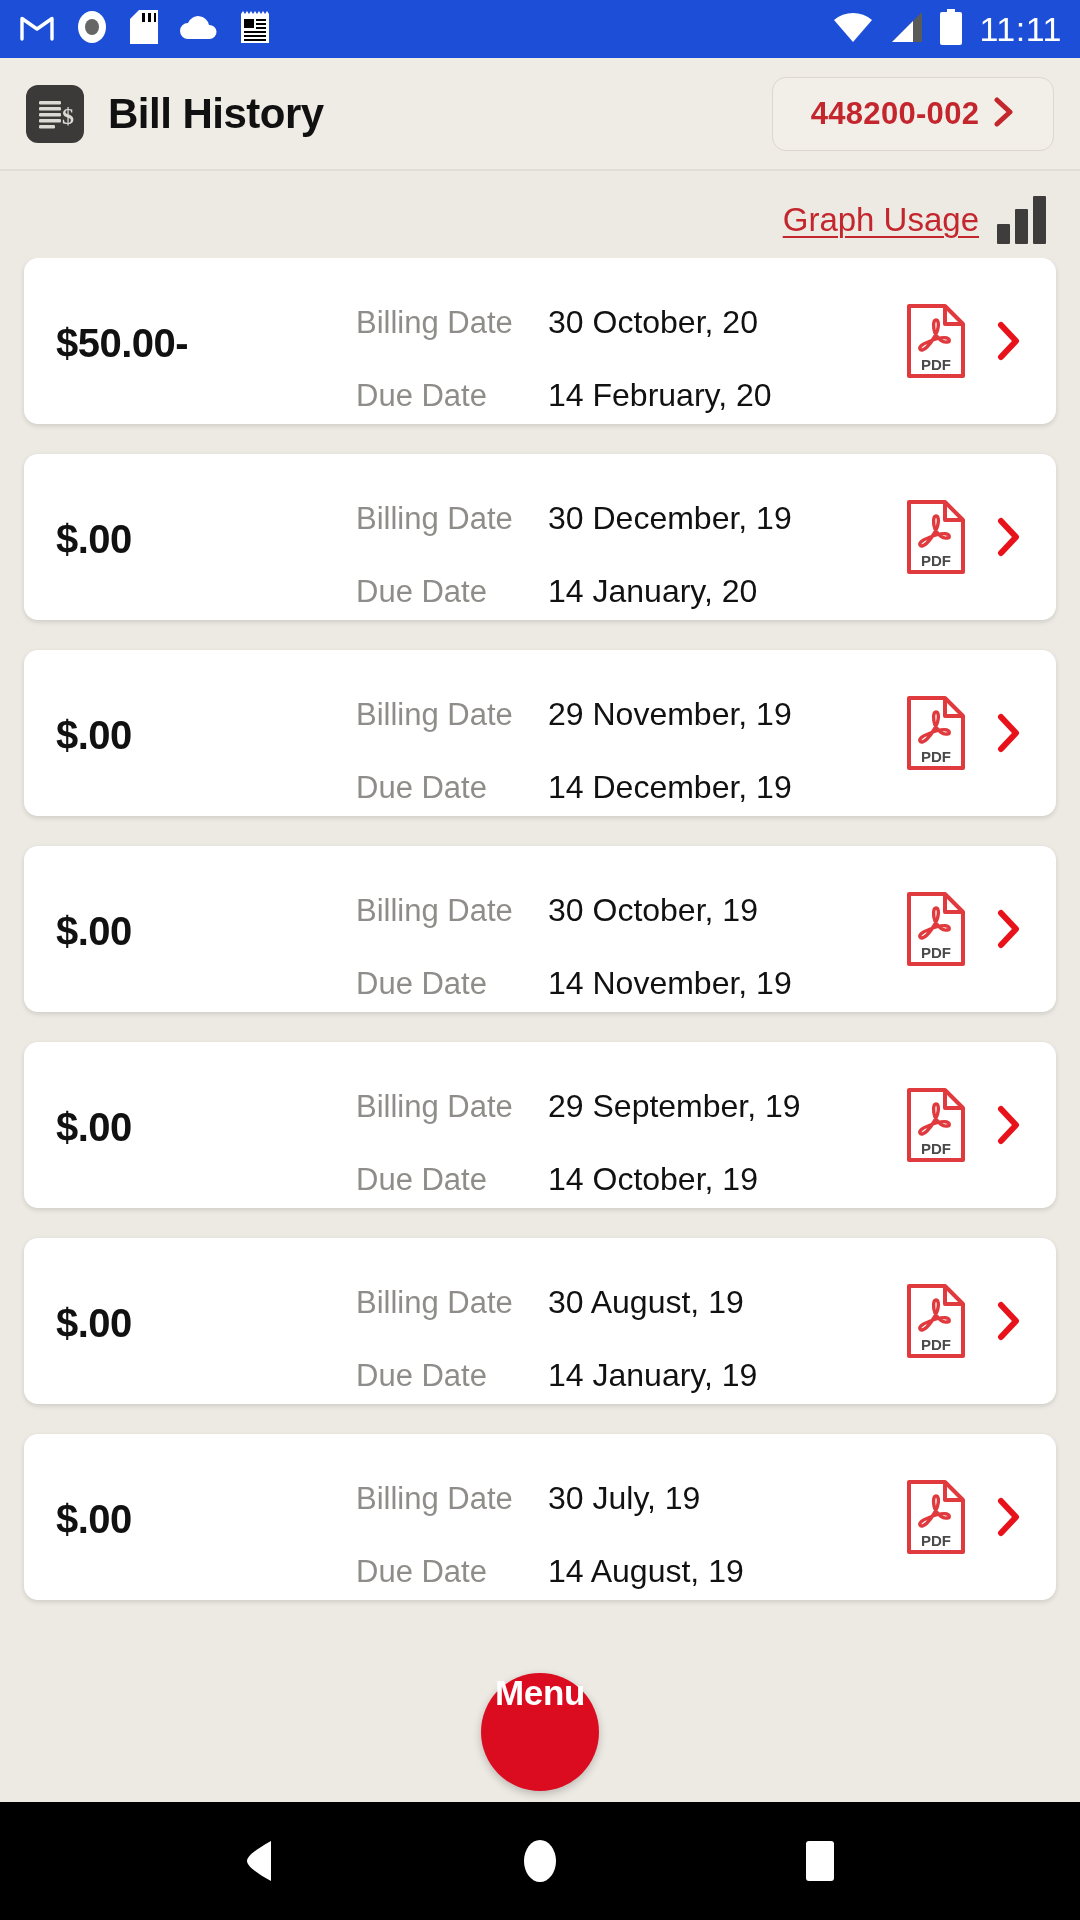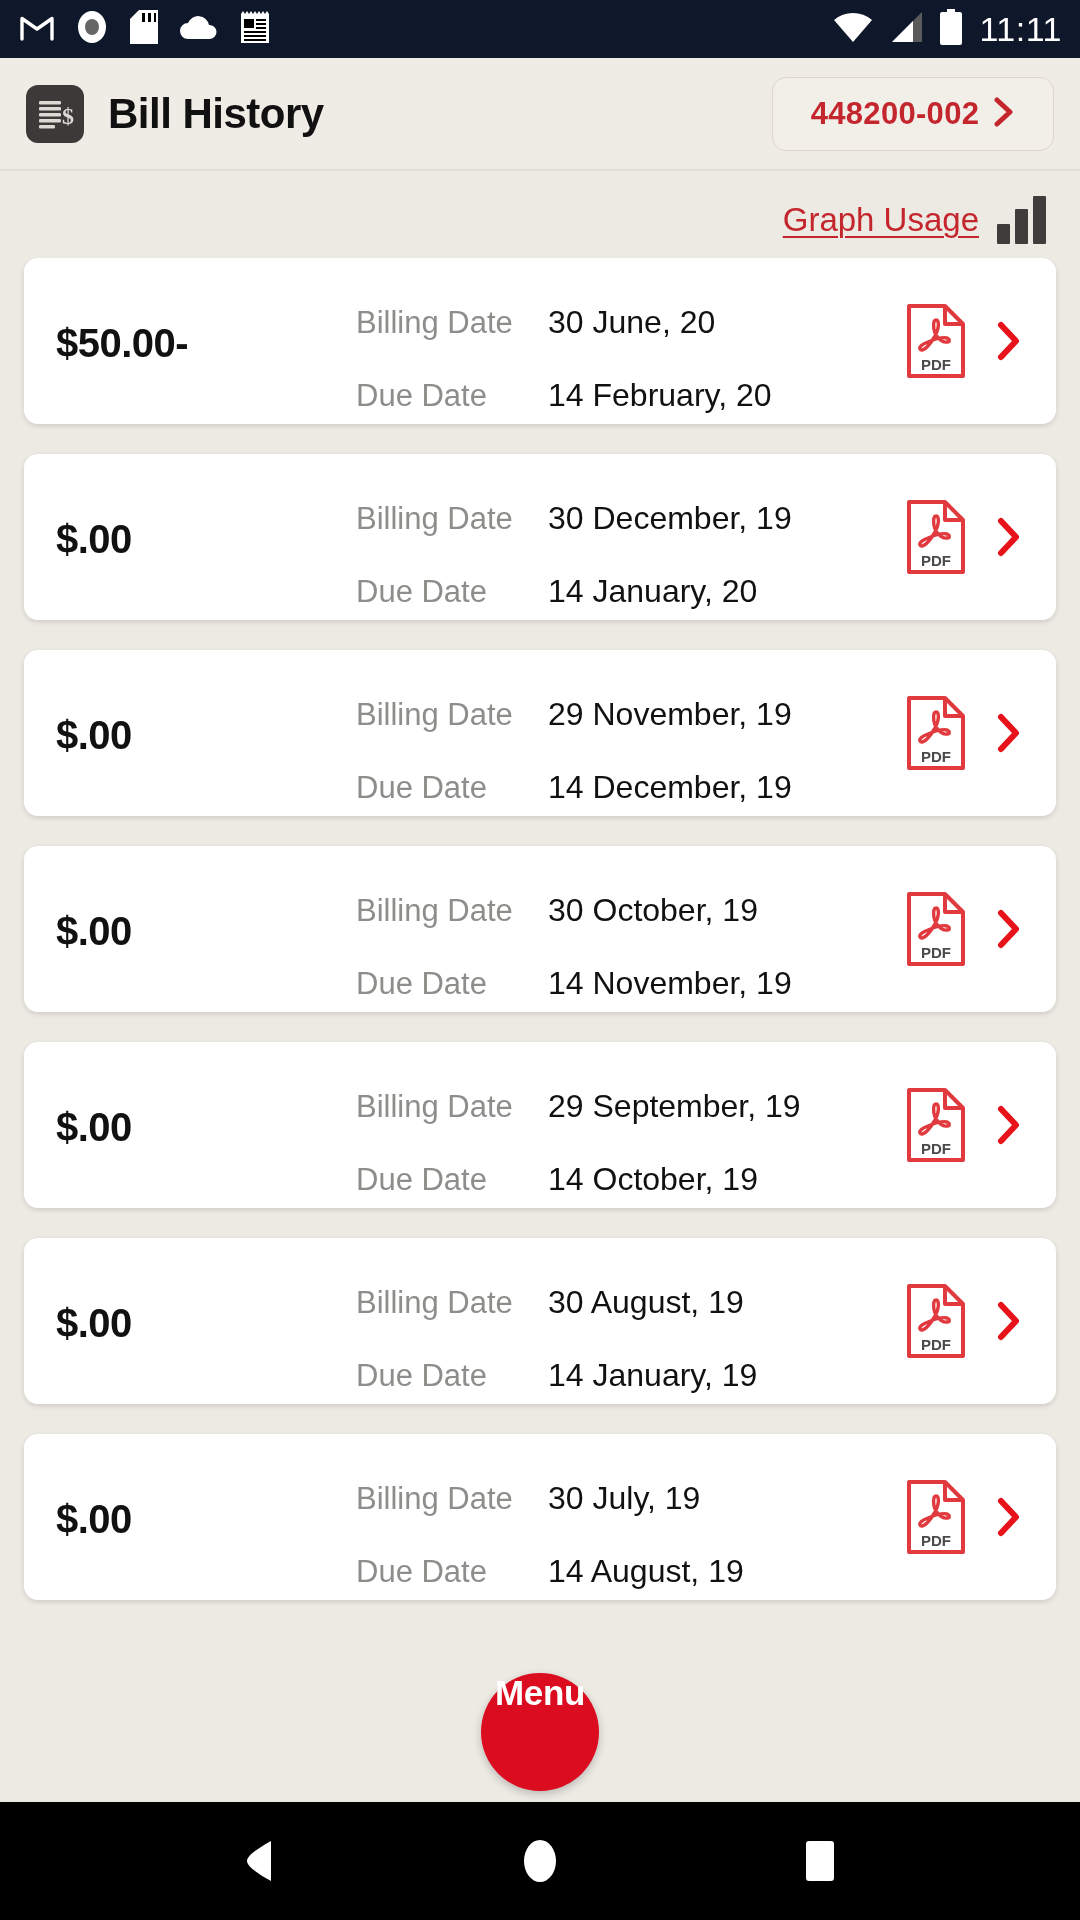--- a/index.html
+++ b/index.html
@@ -6,21 +6,21 @@
   html, body {
     width:1080px; height:1920px;
     background:#ede9e3;
     font-family:"Liberation Sans", sans-serif;
     overflow:hidden;
   }
   #app { position:relative; width:1080px; height:1920px; display:flex; flex-direction:column; }
 
   
   .statusbar {
-    height:58px; background:#0f172a; color:#fff;
+    height:58px; background:#1d4ed8; color:#fff;
     display:flex; align-items:center; justify-content:space-between;
     padding:0 18px 0 20px; flex:none;
   }
   .sb-left { display:flex; align-items:center; gap:22px; }
   .sb-right { display:flex; align-items:center; gap:16px; }
   .sb-ico { display:block; }
   .sb-time { font-size:34px; font-weight:400; letter-spacing:.5px; color:#fff; line-height:1; }
 
   
   .appbar {
@@ -190,21 +190,21 @@
       </span>
   </div>
 
   <div class="list">
 
     <div class="bill-card">
       <div class="amount">$50.00-</div>
       <div class="dates">
         <div class="date-line">
           <span class="date-lbl">Billing Date</span>
-          <span class="date-val">30 June, 20</span>
+          <span class="date-val">30 October, 20</span>
         </div>
         <div class="date-line">
           <span class="date-lbl">Due Date</span>
           <span class="date-val">14 February, 20</span>
         </div>
       </div>
       <div class="card-actions">
         <span>
           <svg width="60" height="76" viewBox="0 0 60 76">
             <path d="M3 3h36l18 18v52H3z" fill="#fff" stroke="#e03a3e" stroke-width="4" stroke-linejoin="round"></path>

